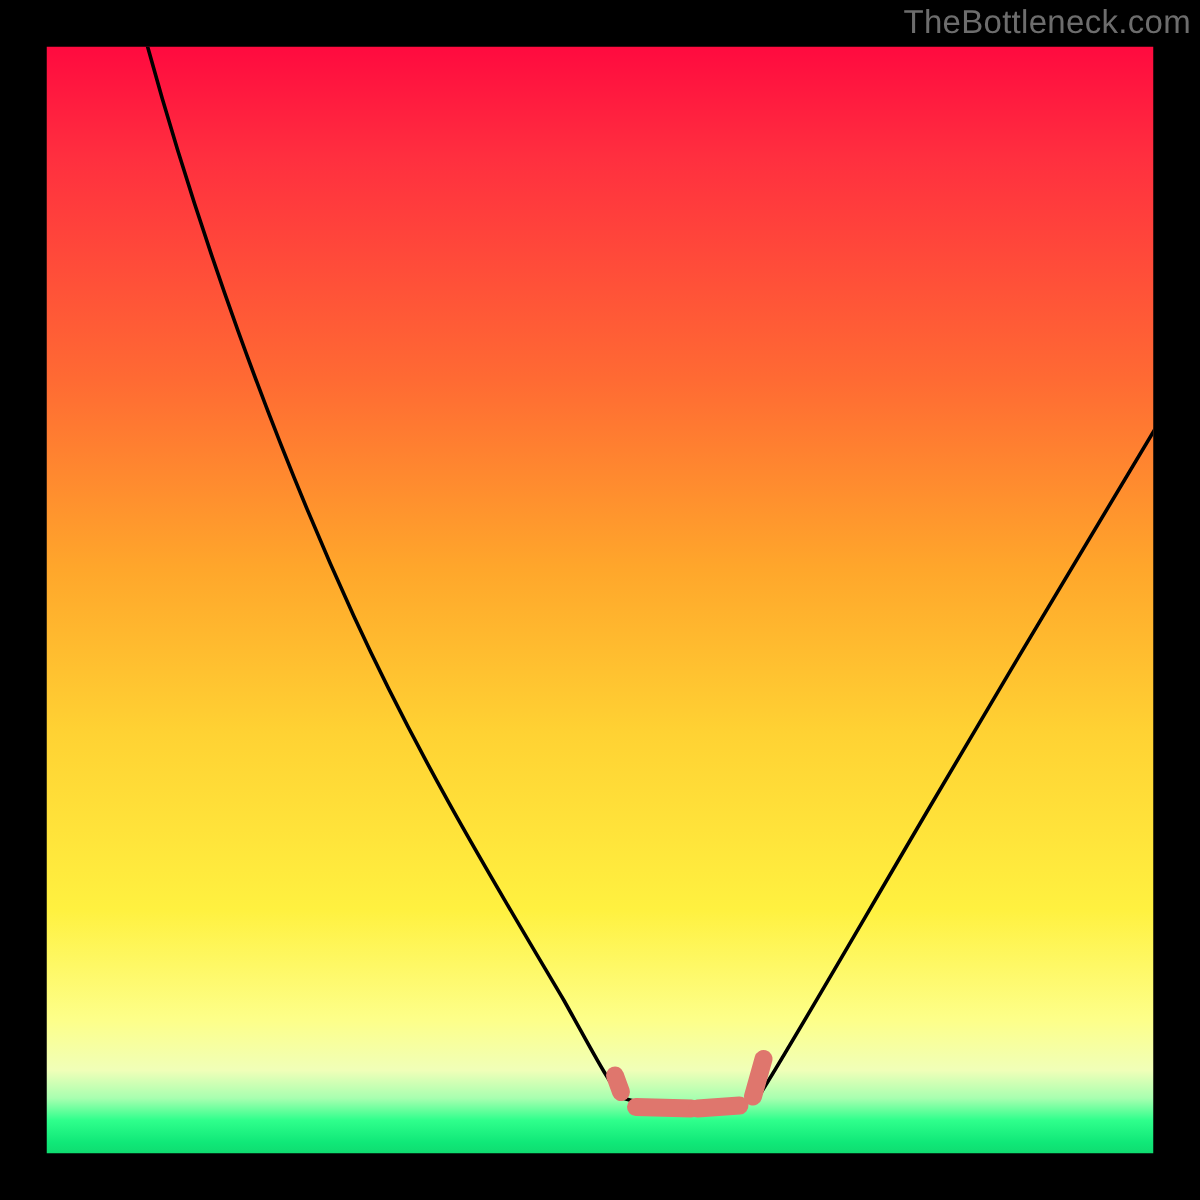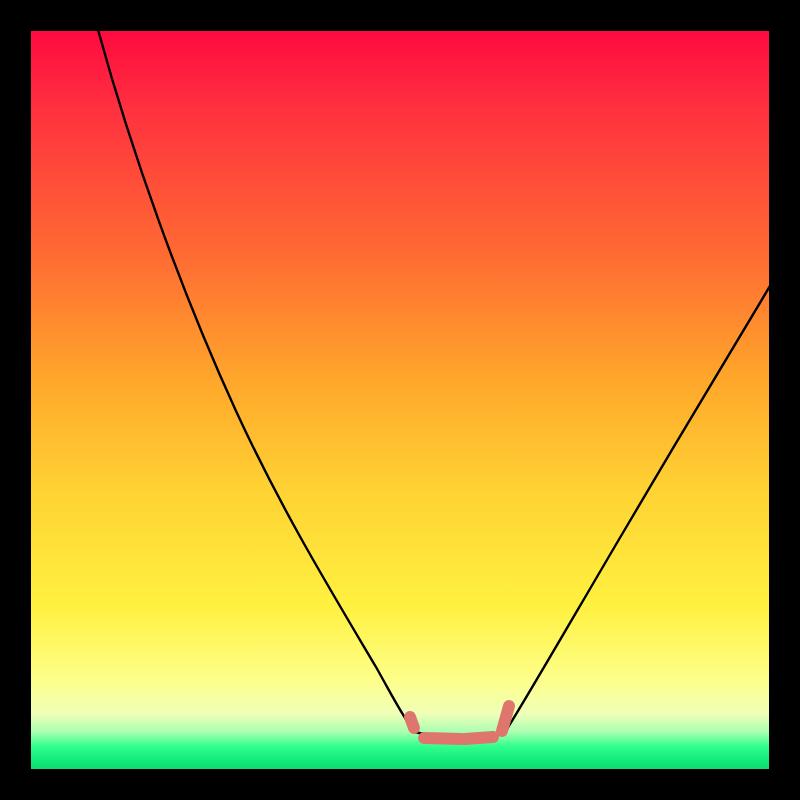--- a/index.html
+++ b/index.html
@@ -88,13 +88,14 @@
         <line x1="379" y1="686" x2="383" y2="697"></line>
 
         <line x1="393" y1="707" x2="430" y2="708"></line>
         <line x1="434" y1="708" x2="462" y2="706"></line>
 
         <line x1="471" y1="700" x2="478" y2="675"></line>
       </g>
     </svg>
   </div>
 
+  <div class="watermark">TheBottleneck.com</div>
 </div>
 
 </body></html>

